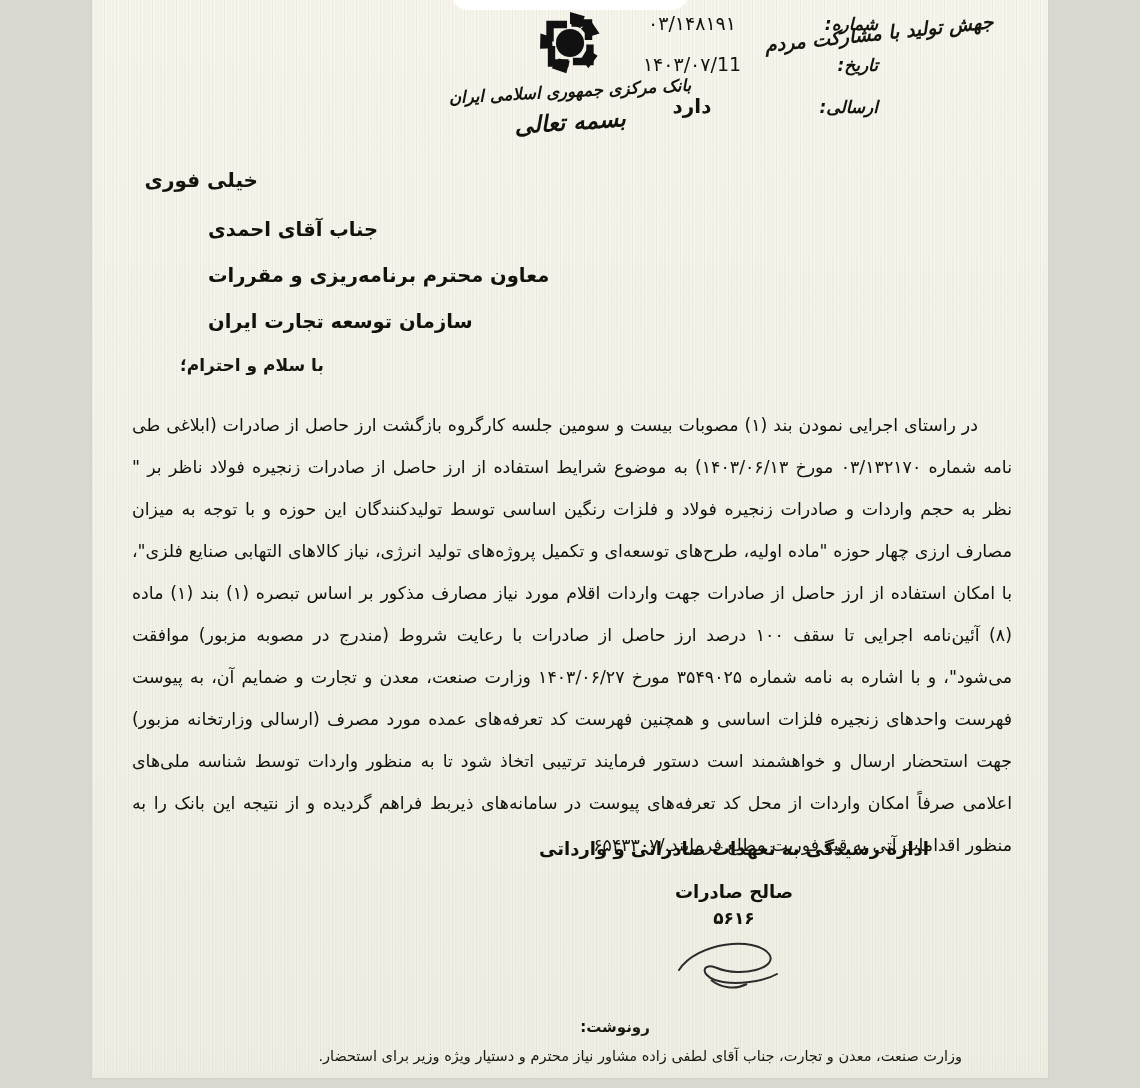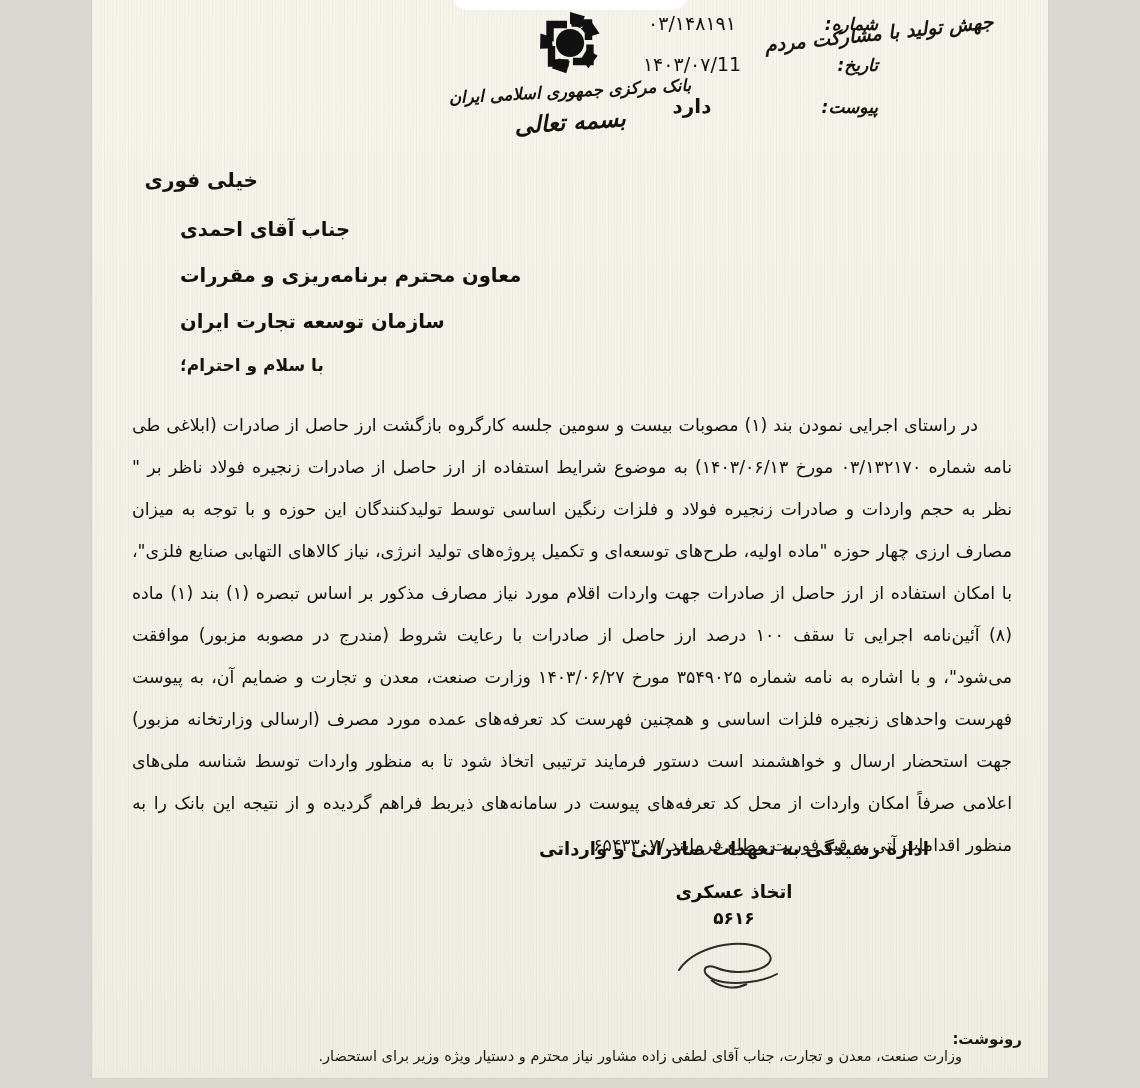--- a/index.html
+++ b/index.html
@@ -180,21 +180,21 @@
     color: #16130e;
     letter-spacing: 0.3px;
   }
 
   
   .addressee {
     position: absolute;
     top: 218px;
     right: 0;
     width: 100%;
-    padding-left: 88px;
+    padding-left: 116px;
     box-sizing: border-box;
     text-align: left;
   }
   .addressee .line {
     font-size: 19.5px;
     font-weight: 700;
     color: #14110c;
     margin-bottom: 23px;
     letter-spacing: 0.2px;
   }
@@ -278,26 +278,26 @@
 
   
   .footer {
     position: absolute;
     bottom: 14px;
     right: 0;
     left: 0;
     padding: 0 26px 0 30px;
   }
   .footer-title {
-    text-align: right;
+    text-align: center;
     padding-left: 86px;
     font-size: 15px;
     font-weight: 600;
     color: #1a1711;
-    margin-bottom: 0;
+    margin-bottom: 12px;
   }
   .footer-line {
     text-align: right;
     font-size: 14.5px;
     color: #1a1711;
     font-weight: 500;
     letter-spacing: -0.1px;
     padding-right: 60px;
   }
 </style>
@@ -336,21 +336,21 @@
       <div class="meta">
         <div class="meta-row">
           <div class="meta-label fa">شماره:</div>
           <div class="meta-value fa">۰۳/۱۴۸۱۹۱</div>
         </div>
         <div class="meta-row">
           <div class="meta-label fa">تاریخ:</div>
           <div class="meta-value fa">۱۴۰۳/۰۷/11</div>
         </div>
         <div class="meta-row attach">
-          <div class="meta-label fa">پیوست:</div>
+          <div class="meta-label fa">ارسالی:</div>
           <div class="meta-value fa">دارد</div>
         </div>
       </div>
 
       <div class="urgent fa">خیلی فوری</div>
 
       <div class="addressee">
         <div class="line fa">جناب آقای احمدی</div>
         <div class="line fa">معاون محترم برنامه‌ریزی و مقررات</div>
         <div class="line fa">سازمان توسعه تجارت ایران</div>
@@ -358,21 +358,21 @@
       <div class="greeting fa">با سلام و احترام؛</div>
 
       <div class="body-text fa">
         <p>در راستای اجرایی نمودن بند (۱) مصوبات بیست و سومین جلسه کارگروه بازگشت ارز حاصل از صادرات (ابلاغی طی نامه شماره ۰۳/۱۳۲۱۷۰ مورخ ۱۴۰۳/۰۶/۱۳) به موضوع شرایط استفاده از ارز حاصل از صادرات زنجیره فولاد ناظر بر " نظر به حجم واردات و صادرات زنجیره فولاد و فلزات رنگین اساسی توسط تولیدکنندگان این حوزه و با توجه به میزان مصارف ارزی چهار حوزه "ماده اولیه، طرح‌های توسعه‌ای و تکمیل پروژه‌های تولید انرژی، نیاز کالاهای التهابی صنایع فلزی"، با امکان استفاده از ارز حاصل از صادرات جهت واردات اقلام مورد نیاز مصارف مذکور بر اساس تبصره (۱) بند (۱) ماده (۸) آئین‌نامه اجرایی تا سقف ۱۰۰ درصد ارز حاصل از صادرات با رعایت شروط (مندرج در مصوبه مزبور) موافقت می‌شود"، و با اشاره به نامه شماره ۳۵۴۹۰۲۵ مورخ ۱۴۰۳/۰۶/۲۷ وزارت صنعت، معدن و تجارت و ضمایم آن، به پیوست فهرست واحدهای زنجیره فلزات اساسی و همچنین فهرست کد تعرفه‌های عمده مورد مصرف (ارسالی وزارتخانه مزبور) جهت استحضار ارسال و خواهشمند است دستور فرمایند ترتیبی اتخاذ شود تا به منظور واردات توسط شناسه ملی‌های اعلامی صرفاً امکان واردات از محل کد تعرفه‌های پیوست در سامانه‌های ذیربط فراهم گردیده و از نتیجه این بانک را به منظور اقدامات آتی به قید فوریت مطلع فرمایند./۶۵۴۳۳۰۷</p>
       </div>
 
       <div class="sig-wrap">
         <div class="sig-dept fa">اداره رسیدگی به تعهدات صادراتی و وارداتی</div>
         <div class="sig-row">
           <div class="sig-person">
-            <div class="sig-name fa">اتخاذ عسکری</div>
+            <div class="sig-name fa">صالح صادرات</div>
             <div class="sig-code fa">۵۶۱۶</div>
             <div class="sig-mark">
               <svg width="150" height="70" viewBox="0 0 150 70">
                 <path d="M20 40 C38 12, 96 6, 110 24 C120 38, 82 48, 58 38 C44 32, 40 44, 56 50 C74 56, 104 52, 118 44" stroke="#2a2a2a" stroke-width="2" fill="none" stroke-linecap="round"></path>
                 <path d="M52 50 C62 58, 76 60, 88 54" stroke="#2a2a2a" stroke-width="2" fill="none"></path>
               </svg>
             </div>
           </div>
         </div>
       </div>

